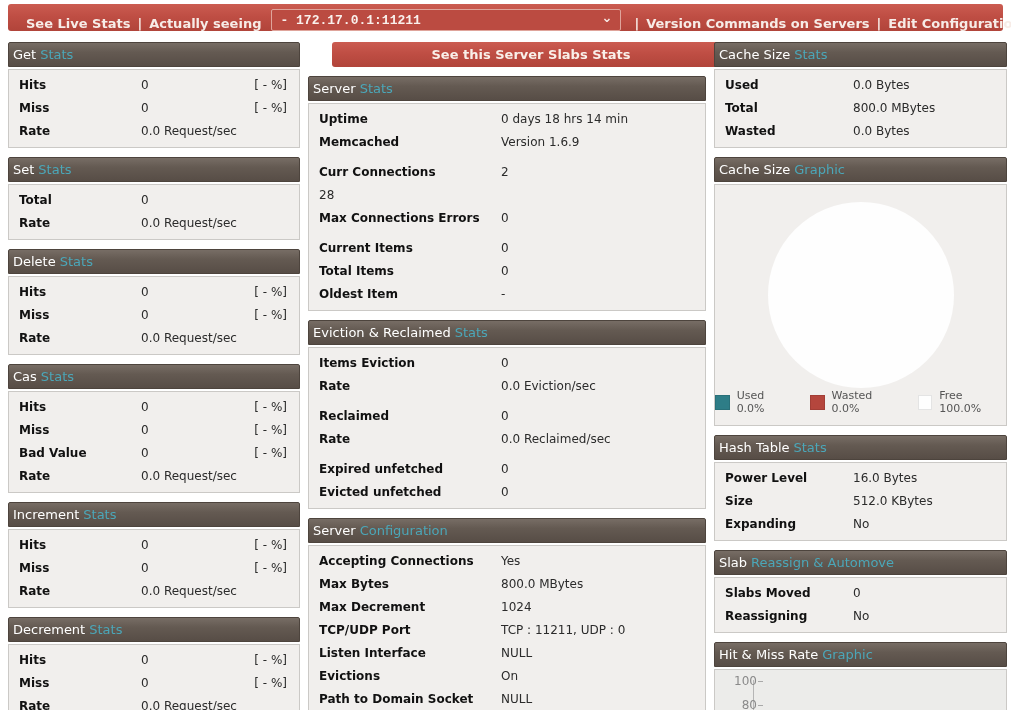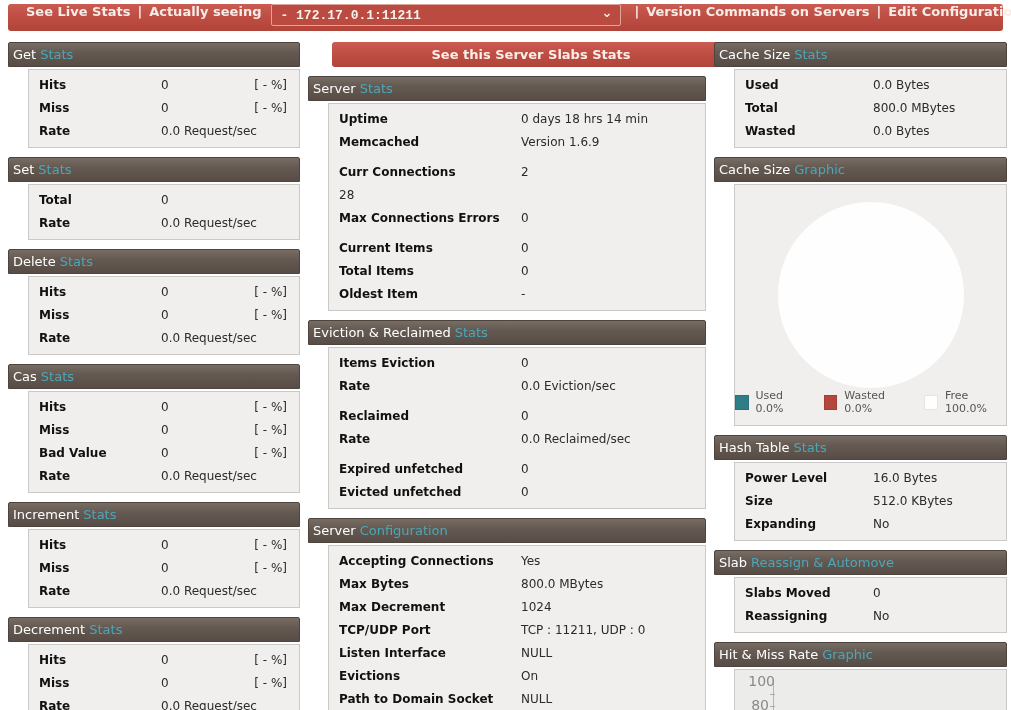--- a/index.html
+++ b/index.html
@@ -8,21 +8,21 @@
     background: #ffffff;
     font-family: "DejaVu Sans", sans-serif;
     font-size: 12px;
     color: #1c1c1c;
   }
   
   .topbar {
     position: absolute; left: 8px; top: 4px; width: 995px; height: 27px;
     background: linear-gradient(180deg, #cb5c51 0%, #bf4e44 45%, #b1443a 100%);
     border-radius: 3px;
-    display: flex; align-items: flex-start;
+    display: flex; align-items: flex-end;
     padding: 0 14px 0 18px;
     color: #f7ece7; font-weight: bold; font-size: 13px;
     white-space: nowrap;
   }
   .topbar .sep { margin: 0 7px; }
   .topbar a { color: #f7ece7; text-decoration: none; cursor: pointer; }
   .select-wrap { position: relative; margin: 0 6px 0 10px; }
   .select-wrap select {
     appearance: none; -webkit-appearance: none;
     width: 350px; height: 22px;
@@ -49,21 +49,20 @@
     color: #ffffff; font-weight: normal; font-size: 13px;
     padding: 3px 4px; line-height: 17px;
     margin-bottom: 2px;
     border: 1px solid #4d443d;
   }
   .panel-header .accent { color: #4ba7b9; margin-left: 4px; }
   .panel-body {
     background: #f1efed;
     border: 1px solid #cbc9c6;
     padding: 4px 0;
-    margin-left: 20px;
   }
   .row { display: flex; padding: 3px 10px; line-height: 17px; }
   .row.group { margin-top: 7px; }
   .rlabel { font-weight: bold; color: #111; flex: 0 0 auto; }
   .rvalue { color: #2b2b2b; }
   .rpct   { margin-left: auto; color: #2b2b2b; padding-right: 2px; }
   .col-left  .rlabel { width: 122px; }
   .col-mid   .rlabel { width: 182px; }
   .col-right .rlabel { width: 128px; }
   
@@ -85,22 +84,22 @@
   .legend {
     margin-top: auto; padding-bottom: 10px;
     display: flex; justify-content: center; gap: 16px;
     font-size: 11px; color: #555;
   }
   .legend-item { display: flex; align-items: center; gap: 7px; }
   .swatch { width: 15px; height: 15px; display: inline-block; border: 1px solid rgba(0,0,0,0.10); }
   
   .chart-body { position: relative; height: 70px; background: #ececea; padding: 0; }
   .ytick {
-    position: absolute; left: 8px; width: 32px;
-    text-align: right; font-size: 14px; color: #8a8a8a; line-height: 12px;
+    position: absolute; left: 16px; width: 32px;
+    text-align: right; font-size: 12px; color: #8a8a8a; line-height: 12px;
   }
   .ytick::after {
     content: ""; display: inline-block; width: 5px; height: 1px;
     background: #a9a9a9; vertical-align: middle; margin-left: 1px;
   }
   .yaxis { position: absolute; left: 38px; top: 10px; bottom: 0; width: 1px; background: #b5b5b5; }
 </style>
 </head>
 <body>
 

